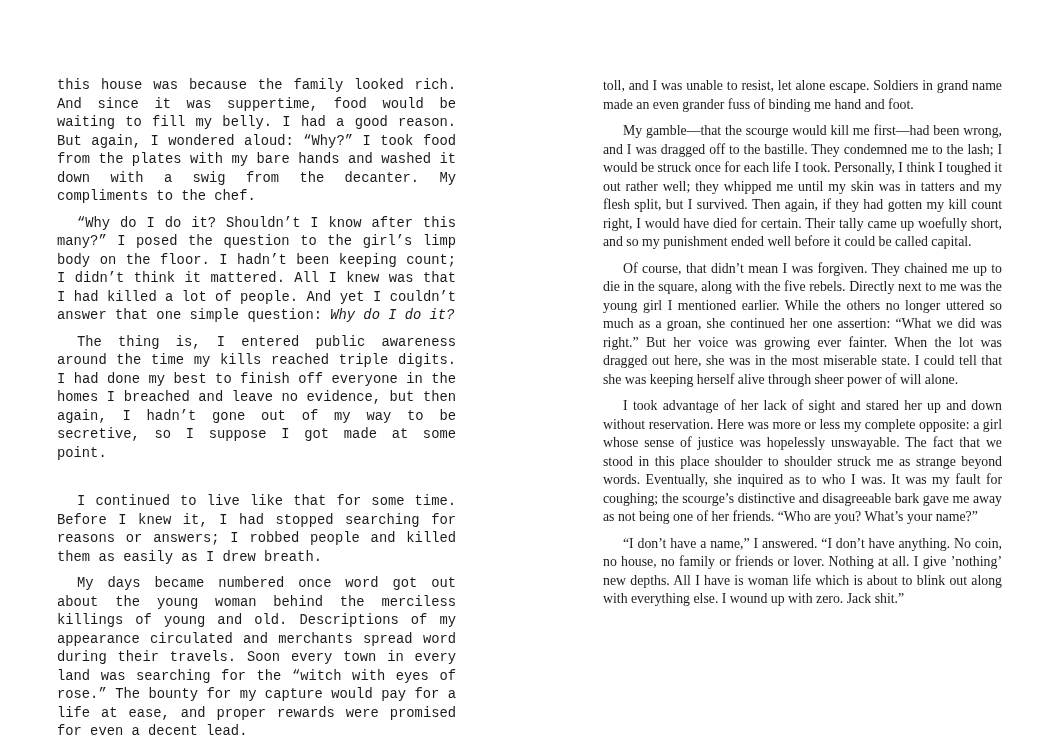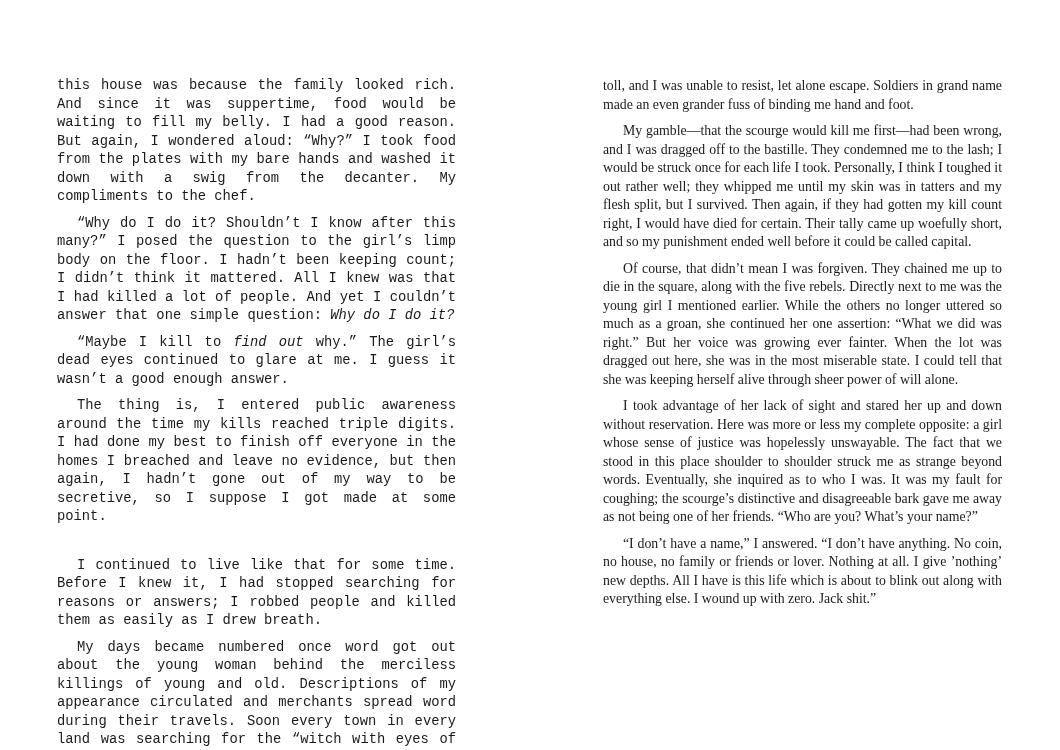--- a/index.html
+++ b/index.html
@@ -41,26 +41,25 @@
   .page p.para.scene-break { margin-top: 30px; }
   .page p.para i { font-style: italic; }
 </style>
 </head>
 <body>
 
 <div class="spread">
   <div class="page page-left">
       <p class="para no-indent"><span>this house was because the family looked rich. And since it was suppertime, food would be waiting to fill my belly. I had a good reason. But again, I wondered aloud: “Why?” I took food from the plates with my bare hands and washed it down with a swig from the decanter. My compliments to the chef.</span></p>
       <p class="para"><span>“Why do I do it? Shouldn’t I know after this many?” I posed the question to the girl’s limp body on the floor. I hadn’t been keeping count; I didn’t think it mattered. All I knew was that I had killed a lot of people. And yet I couldn’t answer that one simple question: </span><i>Why do I do it?</i></p>
-      <p class="para"><span>“Maybe I kill to </span><i>find out</i><span> why.” The girl’s dead eyes continued to glare at me. I guess it wasn’t a good enough answer.</span></p>
       <p class="para"><span>The thing is, I entered public awareness around the time my kills reached triple digits. I had done my best to finish off everyone in the homes I breached and leave no evidence, but then again, I hadn’t gone out of my way to be secretive, so I suppose I got made at some point.</span></p>
       <p class="para scene-break"><span>I continued to live like that for some time. Before I knew it, I had stopped searching for reasons or answers; I robbed people and killed them as easily as I drew breath.</span></p>
       <p class="para"><span>My days became numbered once word got out about the young woman behind the merciless killings of young and old. Descriptions of my appearance circulated and merchants spread word during their travels. Soon every town in every land was searching for the “witch with eyes of rose.” The bounty for my capture would pay for a life at ease, and proper rewards were promised for even a decent lead.</span></p>
       <p class="para"><span>And so I was caught. They surrounded me while the scourge was doing its work on me. By then, the symptoms had started taking their</span></p>
     </div>
   <div class="page page-right">
       <p class="para no-indent"><span>toll, and I was unable to resist, let alone escape. Soldiers in grand name made an even grander fuss of binding me hand and foot.</span></p>
       <p class="para"><span>My gamble—that the scourge would kill me first—had been wrong, and I was dragged off to the bastille. They condemned me to the lash; I would be struck once for each life I took. Personally, I think I toughed it out rather well; they whipped me until my skin was in tatters and my flesh split, but I survived. Then again, if they had gotten my kill count right, I would have died for certain. Their tally came up woefully short, and so my punishment ended well before it could be called capital.</span></p>
       <p class="para"><span>Of course, that didn’t mean I was forgiven. They chained me up to die in the square, along with the five rebels. Directly next to me was the young girl I mentioned earlier. While the others no longer uttered so much as a groan, she continued her one assertion: “What we did was right.” But her voice was growing ever fainter. When the lot was dragged out here, she was in the most miserable state. I could tell that she was keeping herself alive through sheer power of will alone.</span></p>
       <p class="para"><span>I took advantage of her lack of sight and stared her up and down without reservation. Here was more or less my complete opposite: a girl whose sense of justice was hopelessly unswayable. The fact that we stood in this place shoulder to shoulder struck me as strange beyond words. Eventually, she inquired as to who I was. It was my fault for coughing; the scourge’s distinctive and disagreeable bark gave me away as not being one of her friends. “Who are you? What’s your name?”</span></p>
-      <p class="para"><span>“I don’t have a name,” I answered. “I don’t have anything. No coin, no house, no family or friends or lover. Nothing at all. I give ’nothing’ new depths. All I have is this life which is about to blink out along with everything else. I wound up with zero. Jack shit.”</span></p>
+      <p class="para"><span>“I don’t have a name,” I answered. “I don’t have anything. No coin, no house, no family or friends or lover. Nothing at all. I give ’nothing’ new depths. All I have is woman life which is about to blink out along with everything else. I wound up with zero. Jack shit.”</span></p>
     </div>
 </div>
 
 </body></html>

